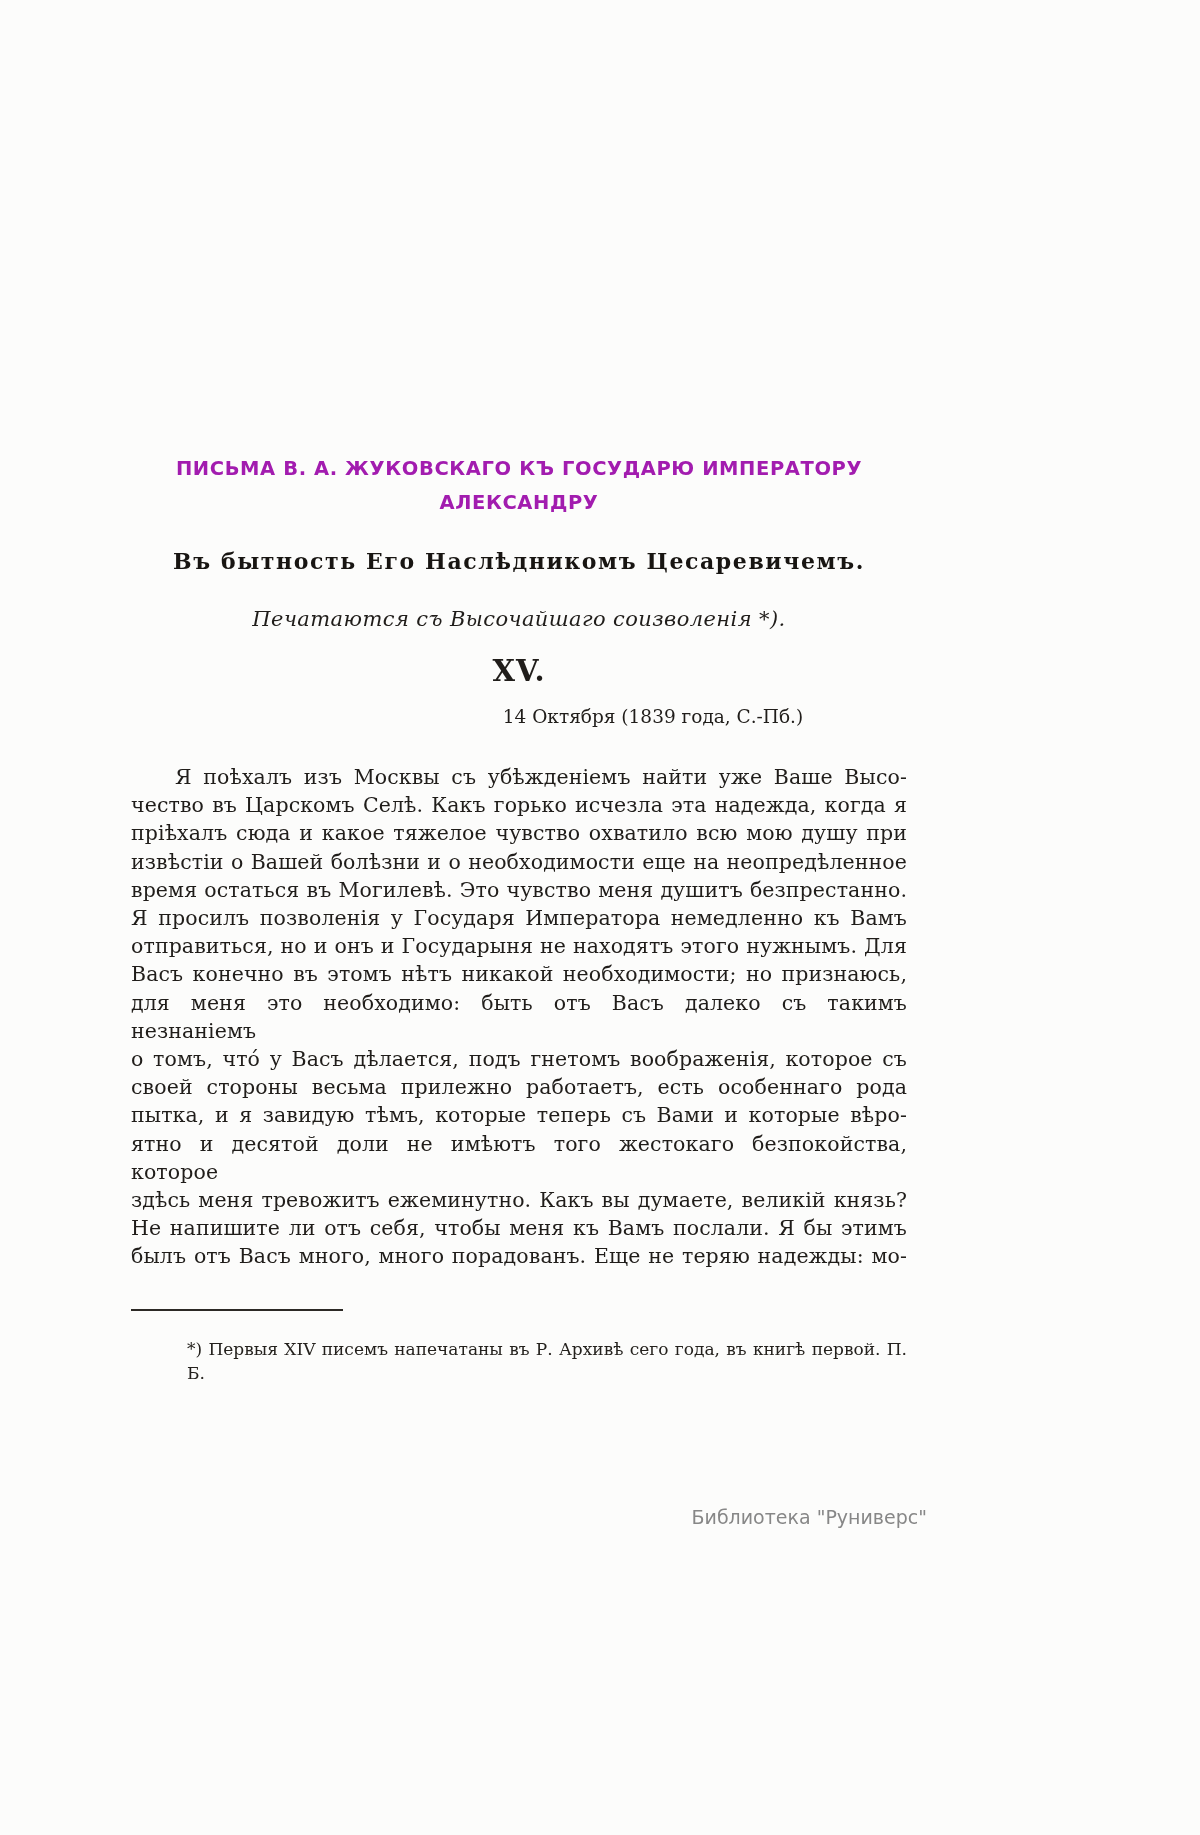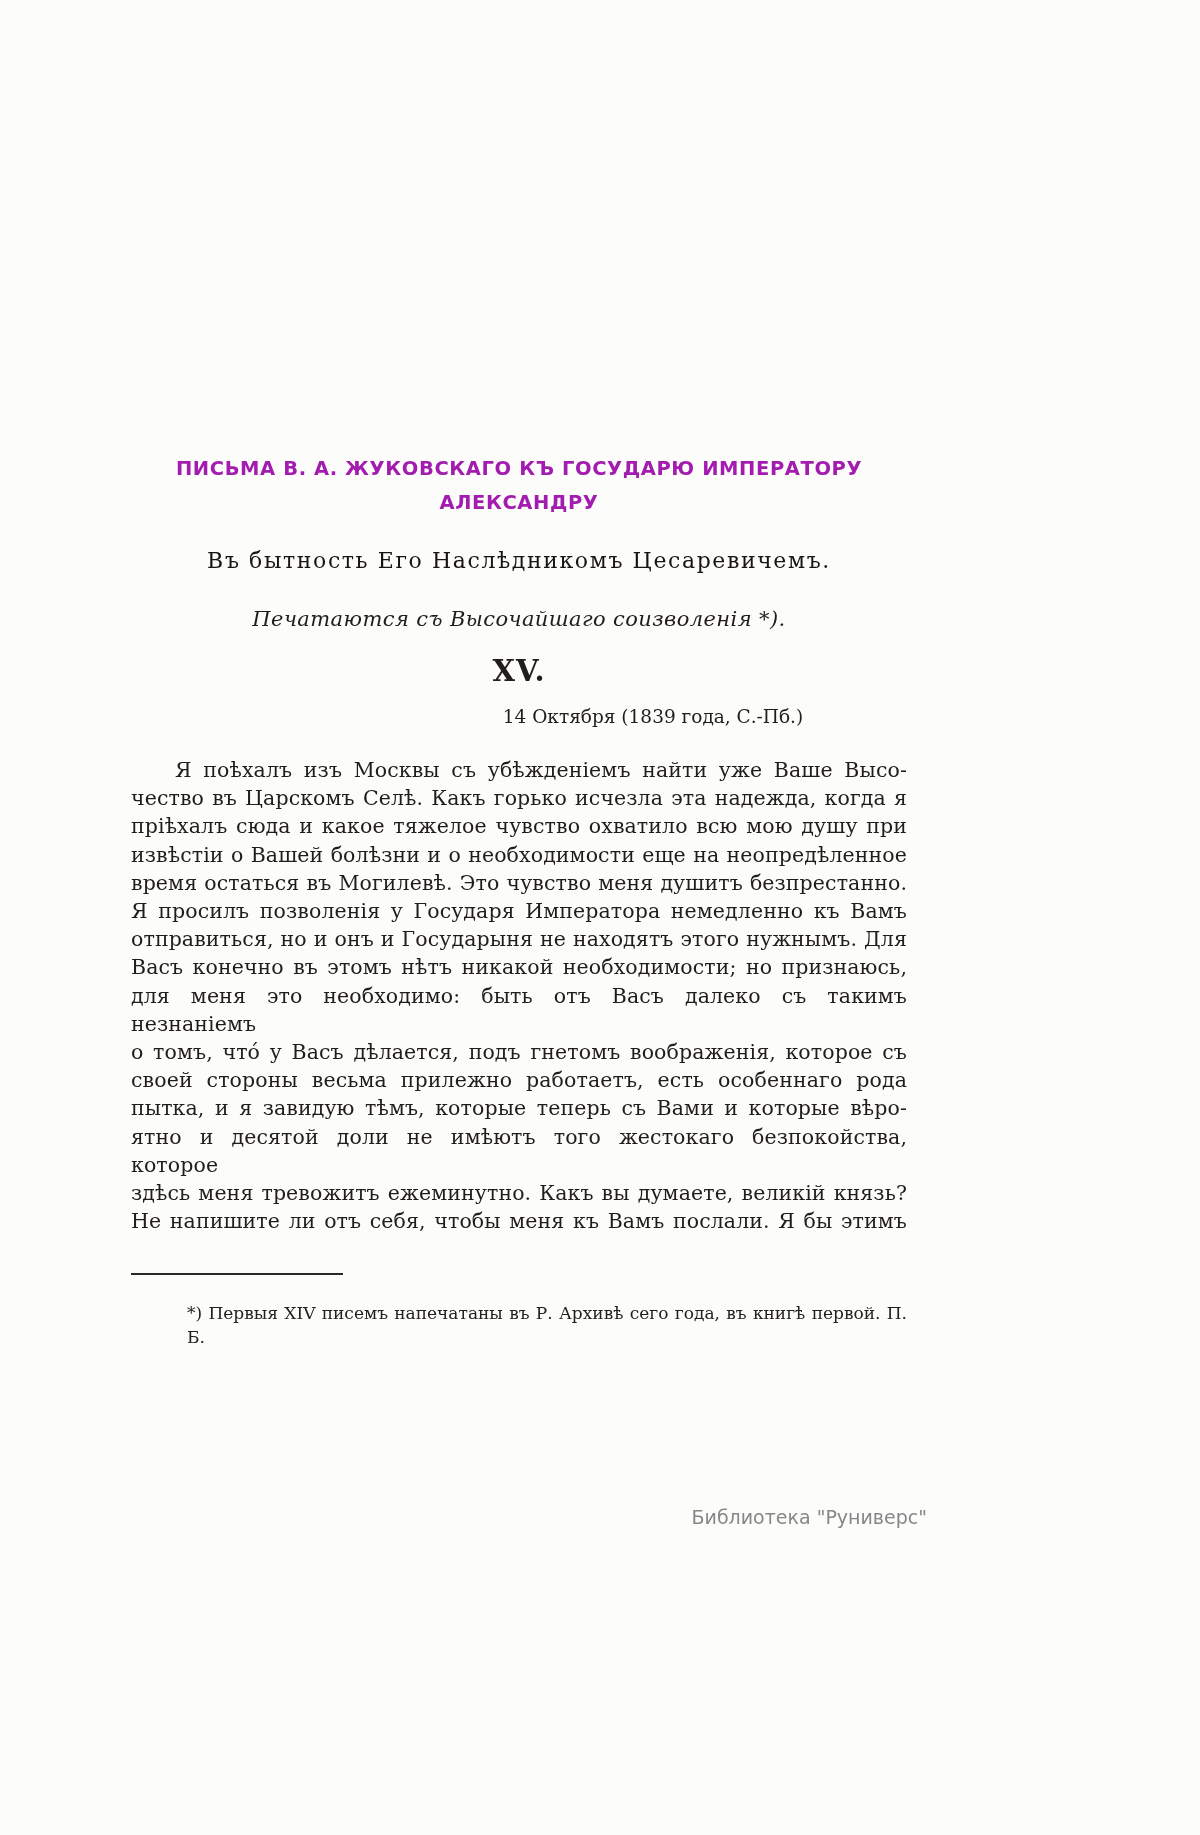--- a/index.html
+++ b/index.html
@@ -30,21 +30,21 @@
     font-weight: bold;
     font-size: 19.5px;
     line-height: 34px;
     letter-spacing: 0.6px;
     color: #a21caf;
   }
 
   .subtitle {
     margin-top: 26px;
     text-align: center;
-    font-weight: normal;
+    font-weight: bold;
     font-size: 22px;
     line-height: 30px;
     letter-spacing: 1.6px;
     color: #181512;
   }
 
   .imprint {
     margin-top: 28px;
     text-align: center;
     font-style: italic;
@@ -65,21 +65,21 @@
   .dateline {
     margin-top: 14px;
     position: relative;
     left: 134px;
     text-align: center;
     font-size: 18.5px;
     line-height: 26px;
   }
 
   .letter-body {
-    margin-top: 26px;
+    margin-top: 33px;
     font-size: 20.5px;
   }
 
   .body-line {
     line-height: 28.2px;
     text-align: justify;
     text-align-last: justify;
     letter-spacing: 0.1px;
   }
 
@@ -140,20 +140,21 @@
     <div class="body-line">Я просилъ позволенія у Государя Императора немедленно къ Вамъ</div>
     <div class="body-line">отправиться, но и онъ и Государыня не находятъ этого нужнымъ. Для</div>
     <div class="body-line">Васъ конечно въ этомъ нѣтъ никакой необходимости; но признаюсь,</div>
     <div class="body-line">для меня это необходимо: быть отъ Васъ далеко съ такимъ незнаніемъ</div>
     <div class="body-line">о томъ, что́ у Васъ дѣлается, подъ гнетомъ воображенія, которое съ</div>
     <div class="body-line">своей стороны весьма прилежно работаетъ, есть особеннаго рода</div>
     <div class="body-line">пытка, и я завидую тѣмъ, которые теперь съ Вами и которые вѣро-</div>
     <div class="body-line">ятно и десятой доли не имѣютъ того жестокаго безпокойства, которое</div>
     <div class="body-line">здѣсь меня тревожитъ ежеминутно. Какъ вы думаете, великій князь?</div>
     <div class="body-line">Не напишите ли отъ себя, чтобы меня къ Вамъ послали. Я бы этимъ</div>
+    <div class="body-line">былъ отъ Васъ много, много порадованъ. Еще не теряю надежды: мо-</div>
   </div>
 
   <div class="footnote-rule"></div>
 
   <div class="footnote">*) Первыя XIV писемъ напечатаны въ Р. Архивѣ сего года, въ книгѣ первой. П. Б.</div>
 
 </div>
 
 <div class="watermark">Библиотека "Руниверс"</div>
 

